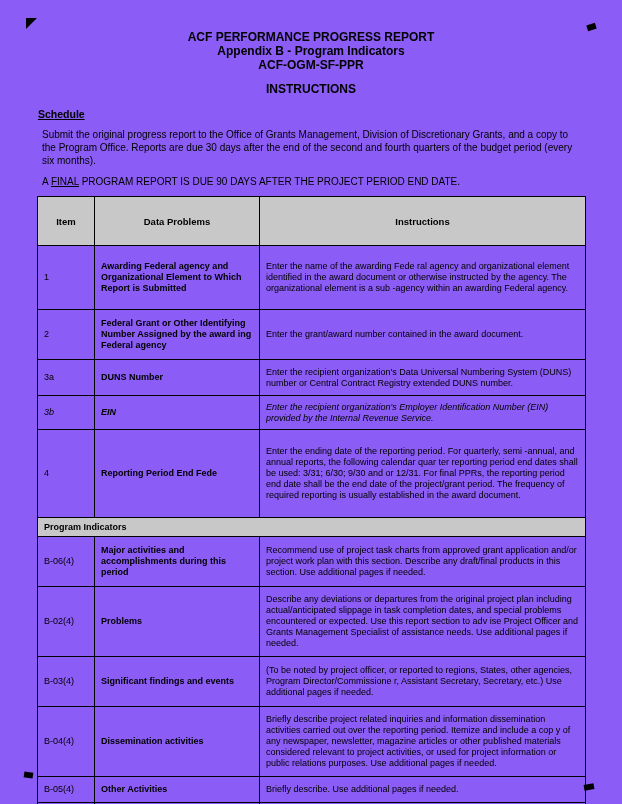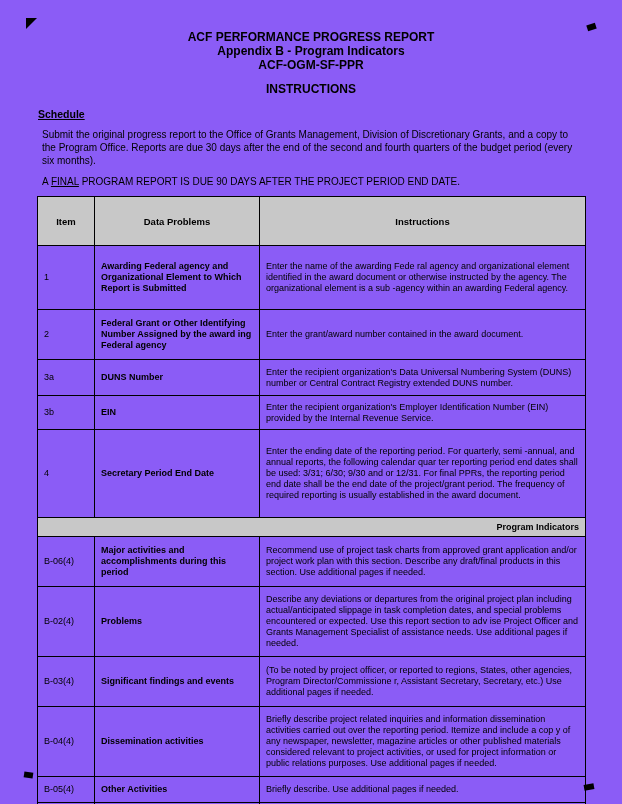--- a/index.html
+++ b/index.html
@@ -65,30 +65,30 @@
   .col-element { width: 165px; }
   .col-instructions { width: 326px; }
 
   .cell-item { text-align: left; }
   .cell-element { font-weight: bold; }
   .cell-instructions { }
 
   .section-cell {
     background: #c8c8c8;
     font-weight: bold;
-    text-align: right;
+    text-align: left;
     padding: 2px;
     font-size: 9px;
   }
 
   
   .instructions tbody tr:nth-child(1)  { height: 64px; }
   .instructions tbody tr:nth-child(2)  { height: 50px; }
   .instructions tbody tr:nth-child(3)  { height: 36px; }
-  .instructions tbody tr:nth-child(4)  { height: 34px; }
+  .instructions tbody tr:nth-child(4)  { height: 34px; font-style: italic; }
   .instructions tbody tr:nth-child(5)  { height: 88px; }
   .instructions tbody tr:nth-child(6)  { height: 19px; }
   .instructions tbody tr:nth-child(7)  { height: 50px; }
   .instructions tbody tr:nth-child(8)  { height: 70px; }
   .instructions tbody tr:nth-child(9)  { height: 50px; }
   .instructions tbody tr:nth-child(10) { height: 70px; }
   .instructions tbody tr:nth-child(11) { height: 26px; }
   .instructions tbody tr:nth-child(12) { height: 36px; }
 </style>
 </head>
@@ -143,21 +143,21 @@
           <td class="cell-element">DUNS Number</td>
           <td class="cell-instructions">Enter the recipient organization's Data Universal Numbering System (DUNS) number or Central Contract Registry extended DUNS number.</td>
         </tr>
         <tr>
           <td class="cell-item">3b</td>
           <td class="cell-element">EIN</td>
           <td class="cell-instructions">Enter the recipient organization's Employer Identification Number (EIN) provided by the Internal Revenue Service.</td>
         </tr>
         <tr>
           <td class="cell-item">4</td>
-          <td class="cell-element">Secretary Period End Date</td>
+          <td class="cell-element">Reporting Period End Fede</td>
           <td class="cell-instructions">Enter the ending date of the reporting period. For quarterly, semi -annual, and annual reports, the following calendar quar ter reporting period end dates shall be used: 3/31; 6/30; 9/30 and or 12/31. For final PPRs, the reporting period end date shall be the end date of the project/grant period. The frequency of required reporting is usually established in the award document.</td>
         </tr>
         <tr>
           <td colspan="3" class="section-cell">Program Indicators</td>
         </tr>
         <tr>
           <td class="cell-item">B-06(4)</td>
           <td class="cell-element">Major activities and accomplishments during this period</td>
           <td class="cell-instructions">Recommend use of project task charts from approved grant application and/or project work plan with this section. Describe any draft/final products in this section. Use additional pages if needed.</td>
         </tr>

